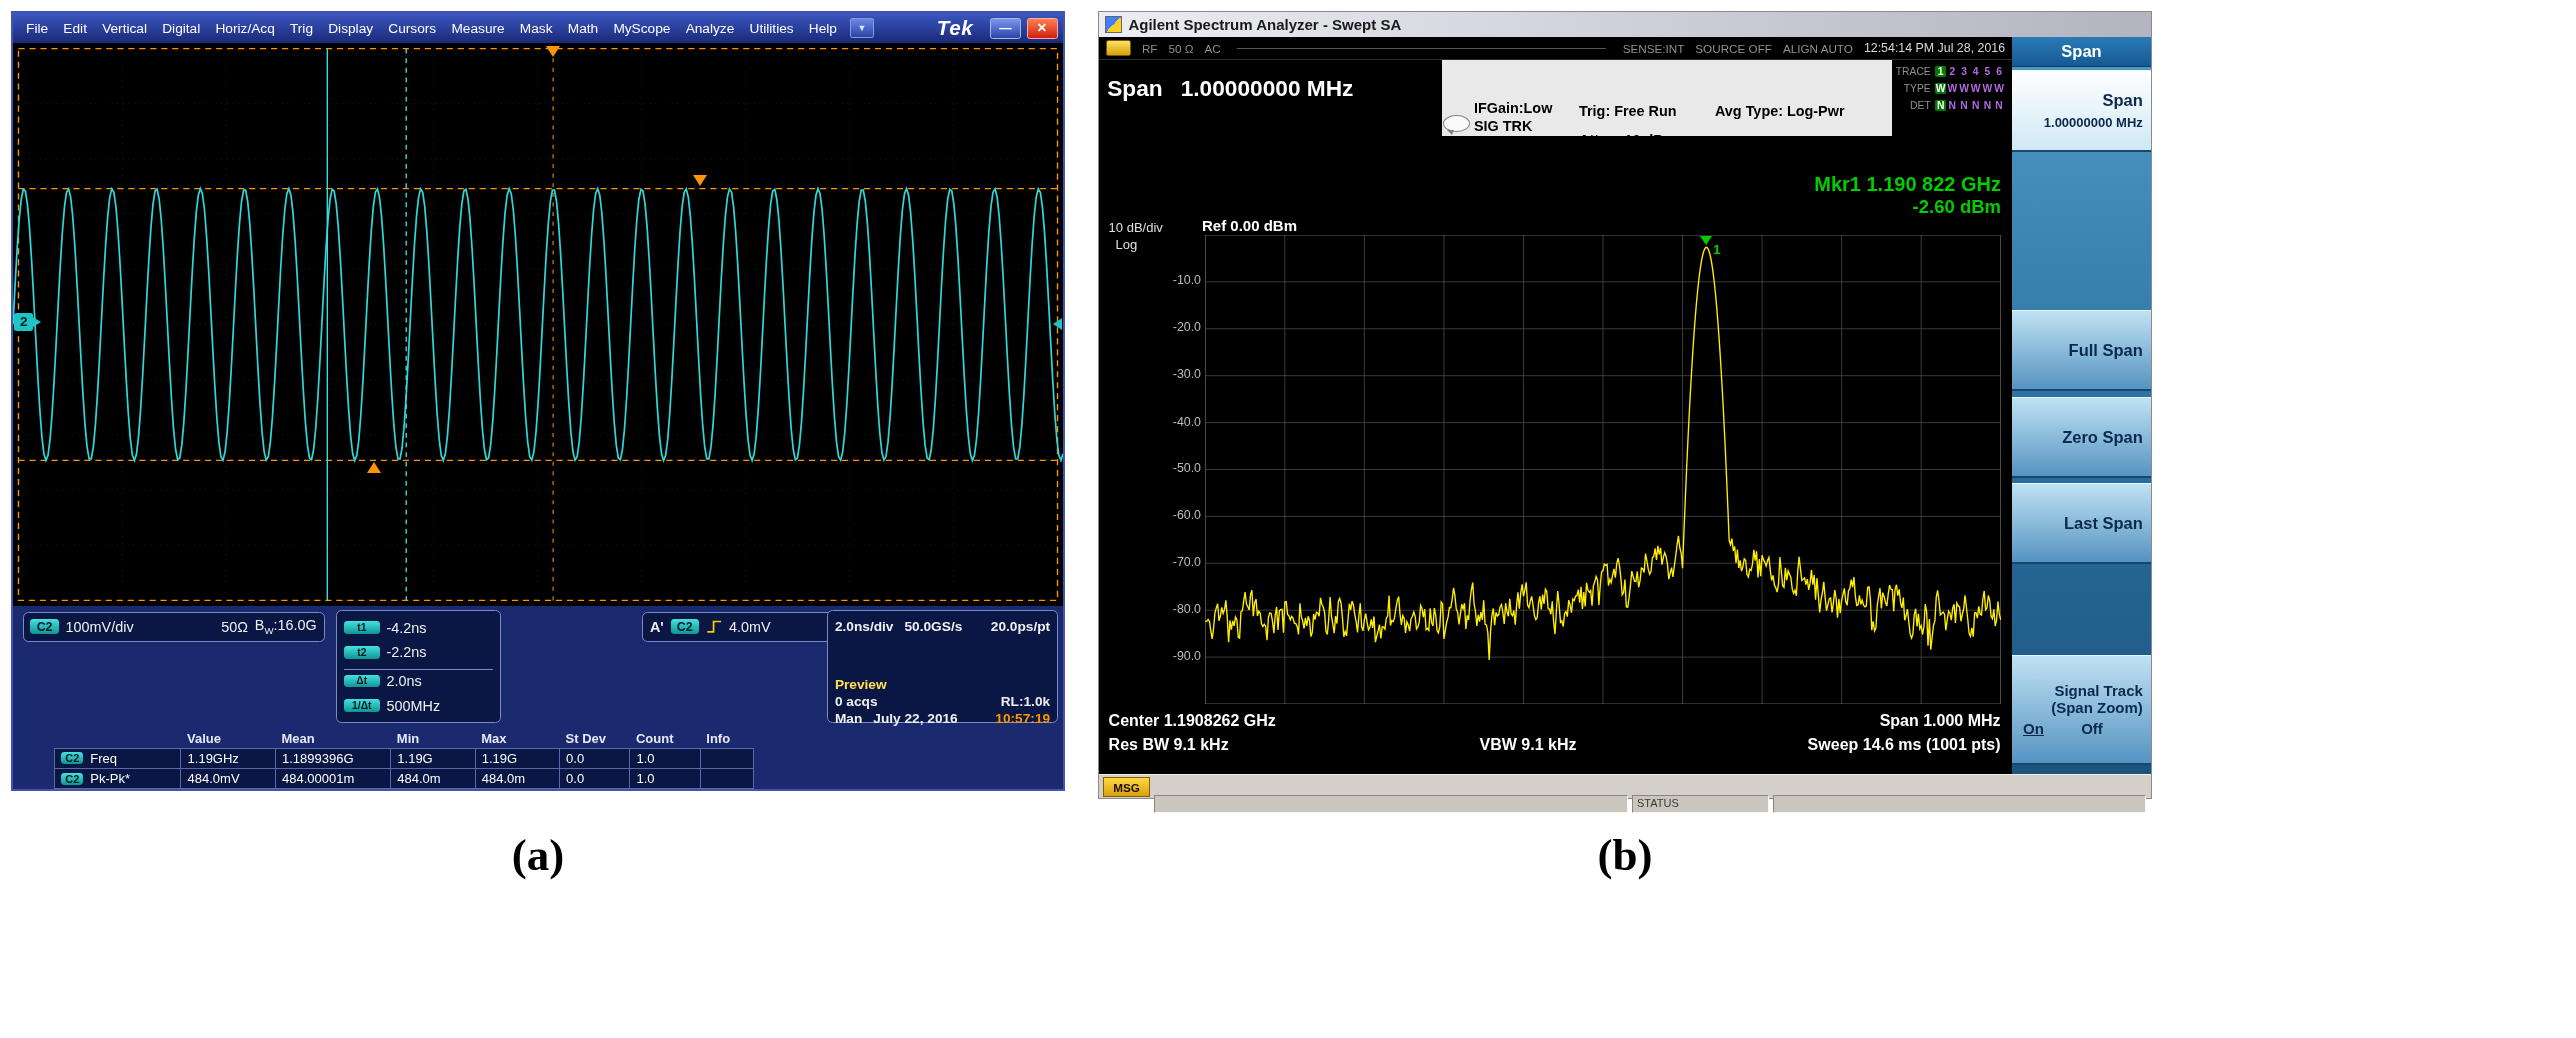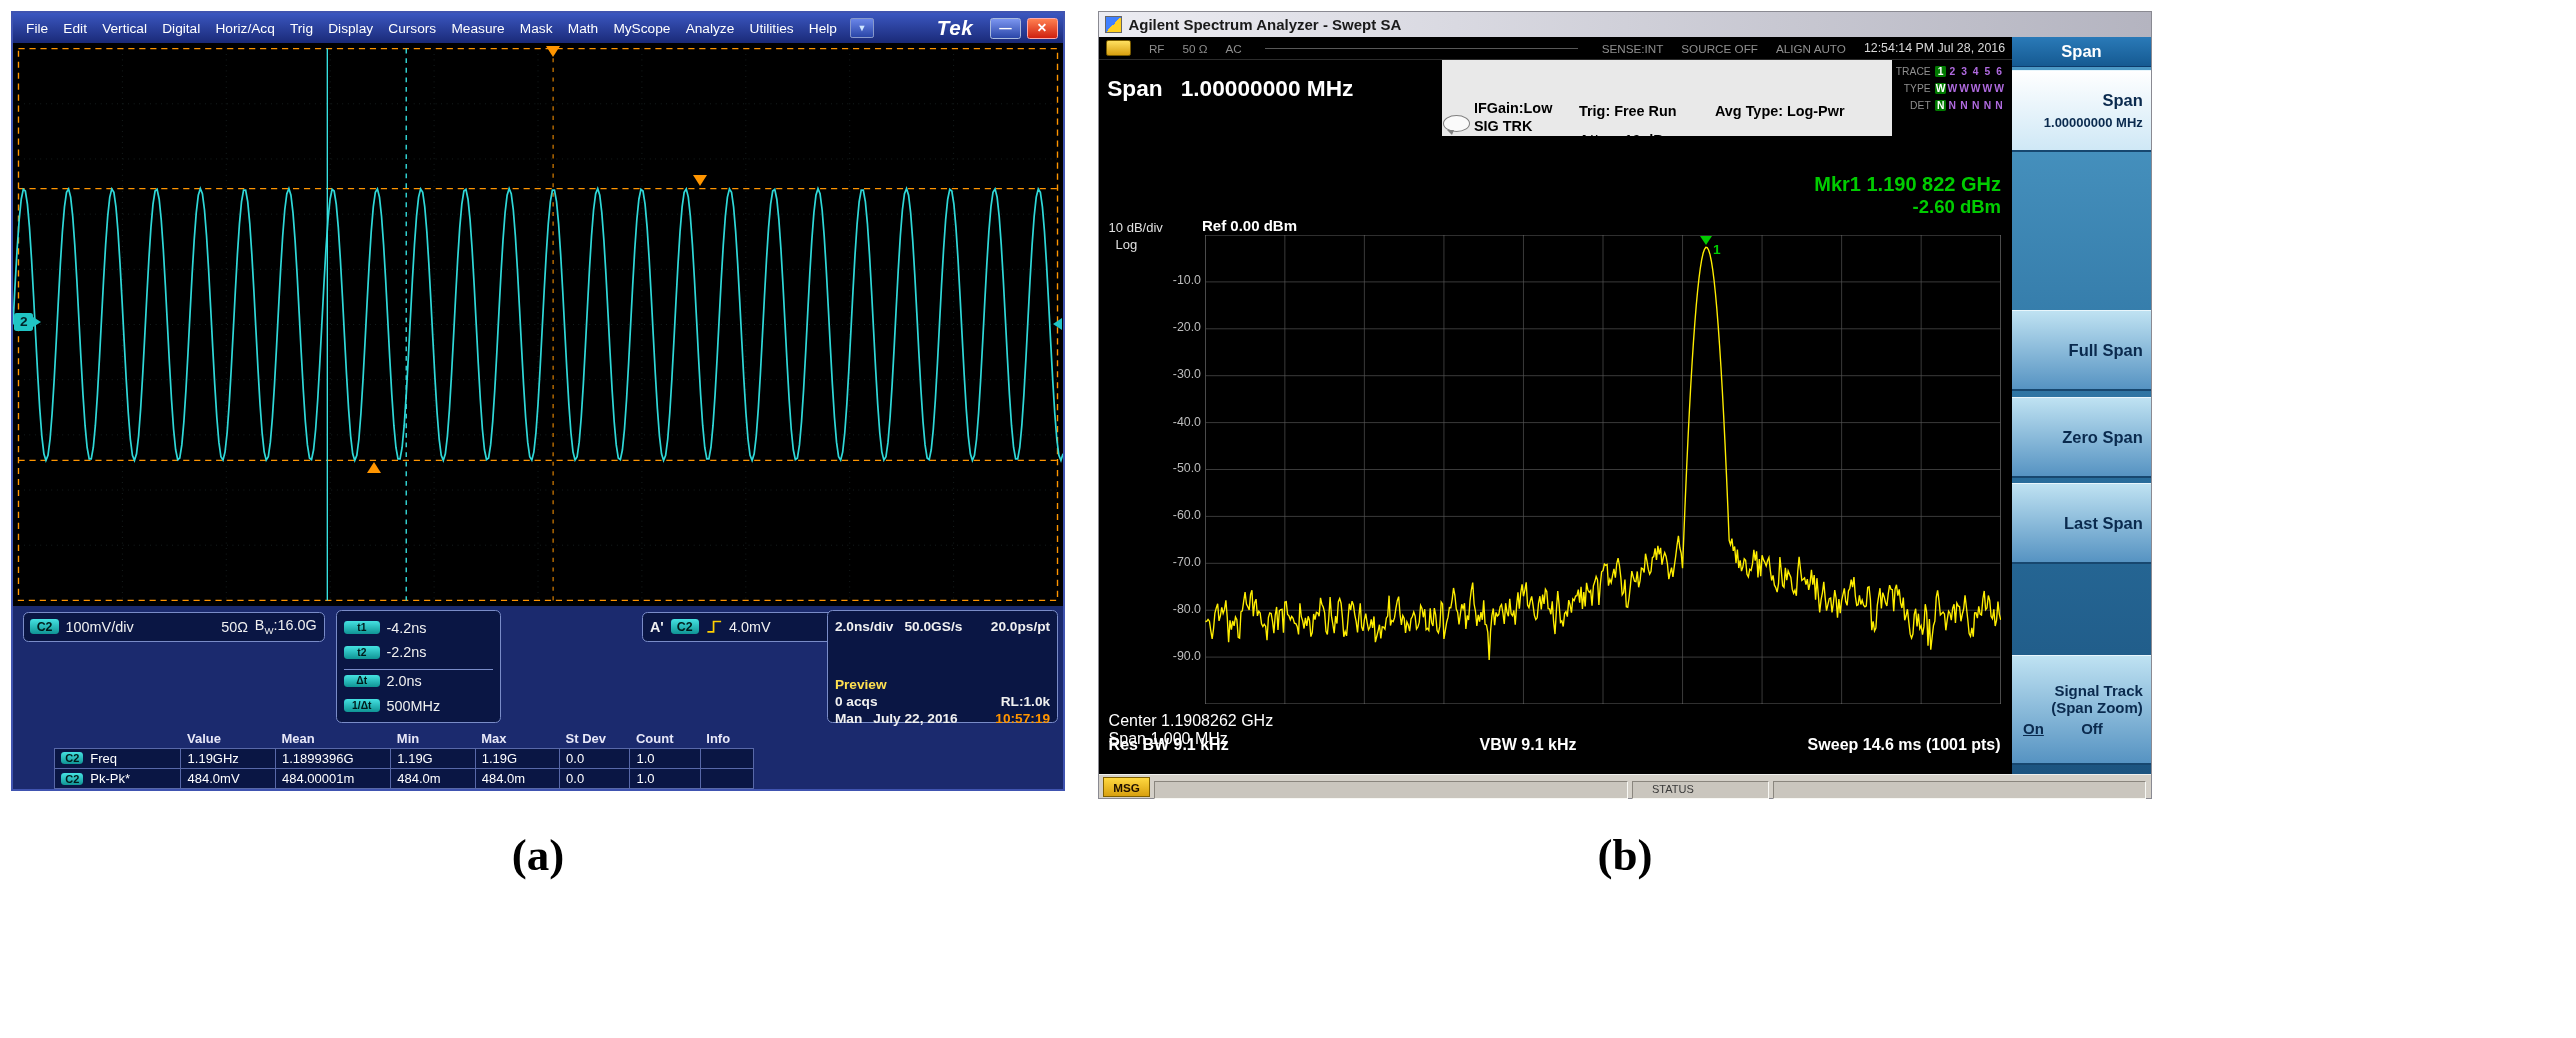--- a/index.html
+++ b/index.html
@@ -59,21 +59,21 @@
   .meas-table td:nth-child(6){width:57px;}
   .meas-table td:nth-child(7){width:57px;}
   .meas-table td:nth-child(8){width:40px;}
   .namecell{display:flex;align-items:center;gap:6.9px;}
 
   
   .panel-b{position:absolute;left:1098px;top:11px;width:1054px;height:788px;background:#d4d0c8;border:1.4px solid #8a8a92;box-sizing:border-box;}
   .sa-titlebar{position:absolute;left:0;top:0;width:1052px;height:25px;background:linear-gradient(90deg,#ececf2,#b4b4c0);display:flex;align-items:center;gap:6.9px;padding:0 5.5px;box-sizing:border-box;color:#1a1a1a;font-weight:bold;font-size:15px;}
   .sa-appicon{width:15px;height:15px;background:linear-gradient(135deg,#4080ff 50%,#ffd020 50%);border:0.7px solid #666;}
   .sa-screen{position:absolute;left:0;top:25px;width:913px;height:737px;background:#000;}
-  .sa-row1{position:absolute;left:0;top:0;width:913px;height:23px;display:flex;align-items:center;gap:18px;padding:0 6.9px;box-sizing:border-box;border-bottom:0.7px solid #2c2c2c;}
+  .sa-row1{position:absolute;left:0;top:0;width:913px;height:23px;display:flex;align-items:center;gap:11px;padding:0 6.9px;box-sizing:border-box;border-bottom:0.7px solid #2c2c2c;}
   .ann{color:#8f8f8f;font-size:11.7px;white-space:nowrap;}
   .usb-icon{width:23px;height:13.7px;background:linear-gradient(#ffe060,#d8a010);border-radius:2.1px;border:0.7px solid #7a5c00;}
   .hline{flex:1;height:0;border-top:0.7px solid #585858;margin:0 5.5px;}
   .clock{color:#d8d8d8;font-size:12.4px;white-space:nowrap;}
   .sa-row2{position:absolute;left:0;top:23px;width:913px;height:76px;}
   .sa-spanbox{position:absolute;left:0;top:0;width:387px;height:76px;color:#fff;padding:15px 0 0 8.2px;box-sizing:border-box;white-space:nowrap;}
   .sa-spanbox .lbl{font-size:22.7px;font-weight:bold;margin-right:18px;}
   .sa-spanbox .val{font-size:22.7px;font-weight:bold;}
   .sa-white{position:absolute;left:343px;top:0;width:450px;height:76px;background:#e9e9e9;border-right:0.7px solid #555;}
   .sa-white span{position:absolute;color:#000;font-size:14.4px;font-weight:bold;white-space:nowrap;}
@@ -94,35 +94,35 @@
   .mkr-l2{font-size:18.5px;}
   .sa-scale{position:absolute;left:9.6px;top:183px;color:#e0e0e0;font-size:13px;}
   .sa-ref{position:absolute;left:103px;top:180px;color:#ffffff;font-size:15px;font-weight:bold;}
   .sa-log{position:absolute;left:9.6px;top:200px;color:#e0e0e0;font-size:13px;margin-left:7px;}
   .sa-grat{position:absolute;left:106px;top:198px;}
   .agrid{stroke:#555555;stroke-width:1;}
   .agrid.edge{stroke:#8a8a8a;}
   .ylab{position:absolute;left:58px;width:44px;text-align:right;color:#bdbdbd;font-size:12.4px;}
   .mkr-tri{position:absolute;left:601px;top:199px;width:0;height:0;border-left:6.2px solid transparent;border-right:6.2px solid transparent;border-top:9.6px solid #00cc00;}
   .mkr-num{position:absolute;left:614px;top:205px;color:#00cc00;font-size:13.7px;font-weight:bold;}
-  .sa-foot1{position:absolute;left:9.6px;top:675px;width:892px;display:flex;justify-content:space-between;color:#fff;font-size:16px;font-weight:normal;flex-direction:column;}
+  .sa-foot1{position:absolute;left:9.6px;top:675px;width:892px;display:flex;justify-content:space-between;color:#fff;font-size:16px;font-weight:bold;}
   .sa-foot2{position:absolute;left:9.6px;top:699px;width:892px;display:flex;color:#fff;font-size:16px;font-weight:bold;}
   .sa-foot2 .f-res{width:371px;}
   .sa-foot2 .f-vbw{flex:1;}
   .sa-sidebar{position:absolute;left:913px;top:25px;width:139px;height:737px;background:linear-gradient(180deg,#4f9cc8 0%,#2a6f9e 55%,#1c5480 100%);}
   .sk-header{position:absolute;left:0;top:0;width:139px;height:30px;background:linear-gradient(#2a7ab8,#155a92);border-bottom:1.4px solid #0c3c6c;color:#fff;font-weight:bold;font-size:16.5px;display:flex;align-items:center;justify-content:center;box-sizing:border-box;}
   .sk-btn{position:absolute;left:0;width:139px;background:linear-gradient(#bfe2f2,#5693c2);border-top:1.4px solid #e8f6fc;border-bottom:2.1px solid #17476f;box-sizing:border-box;color:#0a2a4e;font-weight:bold;font-size:16.5px;display:flex;flex-direction:column;justify-content:center;align-items:flex-end;padding-right:8.2px;}
   .sk-btn.active{background:linear-gradient(#ffffff,#cfe8f6);}
   .sk-btn .sk-val{font-size:13px;margin-top:4.1px;}
   .sk-btn .sk-sub{font-size:15px;}
   .sk-onoff{display:flex;width:100%;justify-content:space-between;padding:4.1px 40px 0 11px;box-sizing:border-box;font-size:15px;}
   .sk-onoff .on{text-decoration:underline;}
   .sa-statusbar{position:absolute;left:0;top:762px;width:1052px;height:18px;background:#d4d0c8;border-top:1.4px solid #f0f0ec;box-sizing:border-box;text-decoration:underline;}
   .msg-box{position:absolute;left:4.1px;top:2.1px;width:45px;height:18px;background:linear-gradient(#ffd840,#d8a010);border:0.7px solid #806000;color:#201000;font-weight:bold;font-size:11.7px;display:flex;align-items:center;justify-content:center;}
-  .sb-field{position:absolute;top:6px;height:18px;background:#cac6be;border-top:1.4px solid #8a867e;border-left:1.4px solid #8a867e;border-bottom:1.4px solid #f8f8f4;border-right:1.4px solid #f8f8f4;box-sizing:border-box;color:#3a3a3a;font-size:11px;line-height:15px;padding-left:19px;}
+  .sb-field{position:absolute;top:20px;height:18px;background:#cac6be;border-top:1.4px solid #8a867e;border-left:1.4px solid #8a867e;border-bottom:1.4px solid #f8f8f4;border-right:1.4px solid #f8f8f4;box-sizing:border-box;color:#3a3a3a;font-size:11px;line-height:15px;padding-left:4px;}
 
   
   .figlabel{position:absolute;top:829px;width:1054px;text-align:center;font-family:"Liberation Serif",serif;font-weight:bold;font-size:45px;color:#000;}
 </style>
 </head>
 <body>
 
 <div class="panel-a">
 
   <div class="menubar">

